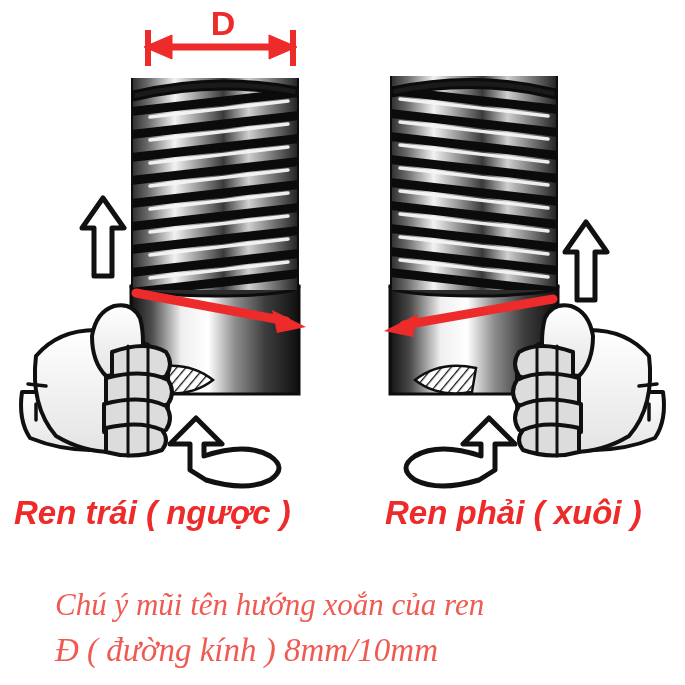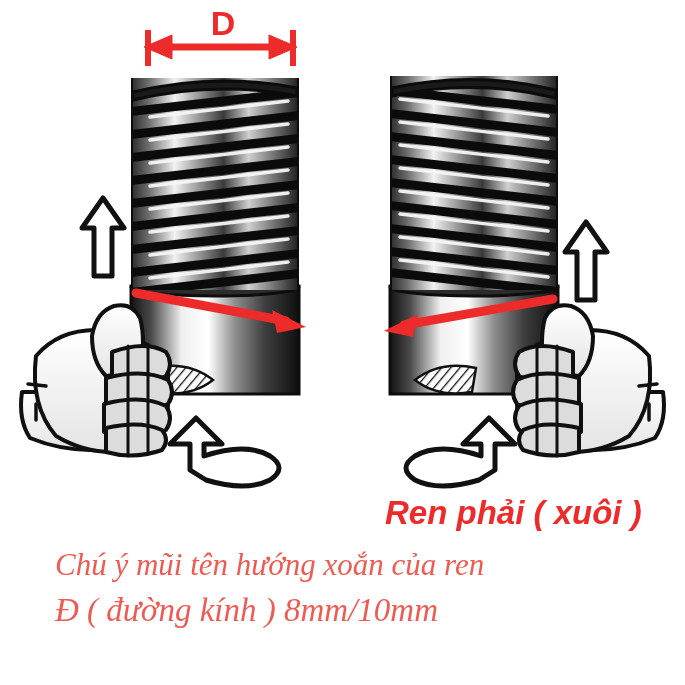--- a/index.html
+++ b/index.html
@@ -52,20 +52,21 @@
     left: 385px;
     top: 496px;
     font-size: 33px;
   }
   .note-script {
     font-family: "Liberation Serif", serif;
     font-style: italic;
     color: #ef5b52;
     white-space: nowrap;
     line-height: 1;
+    margin-top: 40px;
   }
   #note-1 {
     left: 55px;
     top: 549px;
     font-size: 31px;
   }
   #note-2 {
     left: 55px;
     top: 594px;
     font-size: 33px;
@@ -311,20 +312,21 @@
       <line x1="148" y1="30" x2="148" y2="66" stroke-width="6"></line>
       <line x1="293" y1="30" x2="293" y2="66" stroke-width="6"></line>
       <line x1="160" y1="47" x2="281" y2="47" stroke-width="7"></line>
       <path d="M144 47 L172 35 L172 59 Z"></path>
       <path d="M297 47 L269 35 L269 59 Z"></path>
     </g>
   </svg>
 
   <div class="abs" id="dim-label">D</div>
 
+  <div class="abs caption-bold" id="caption-left">Ren trái ( ngược )</div>
 
   <div class="abs caption-bold" id="caption-right">Ren phải ( xuôi )</div>
 
   <div class="abs note-script" id="note-1">Chú ý mũi tên hướng xoắn của ren</div>
 
   <div class="abs note-script" id="note-2">Đ ( đường kính ) 8mm/10mm</div>
 
 
 </div>
 

